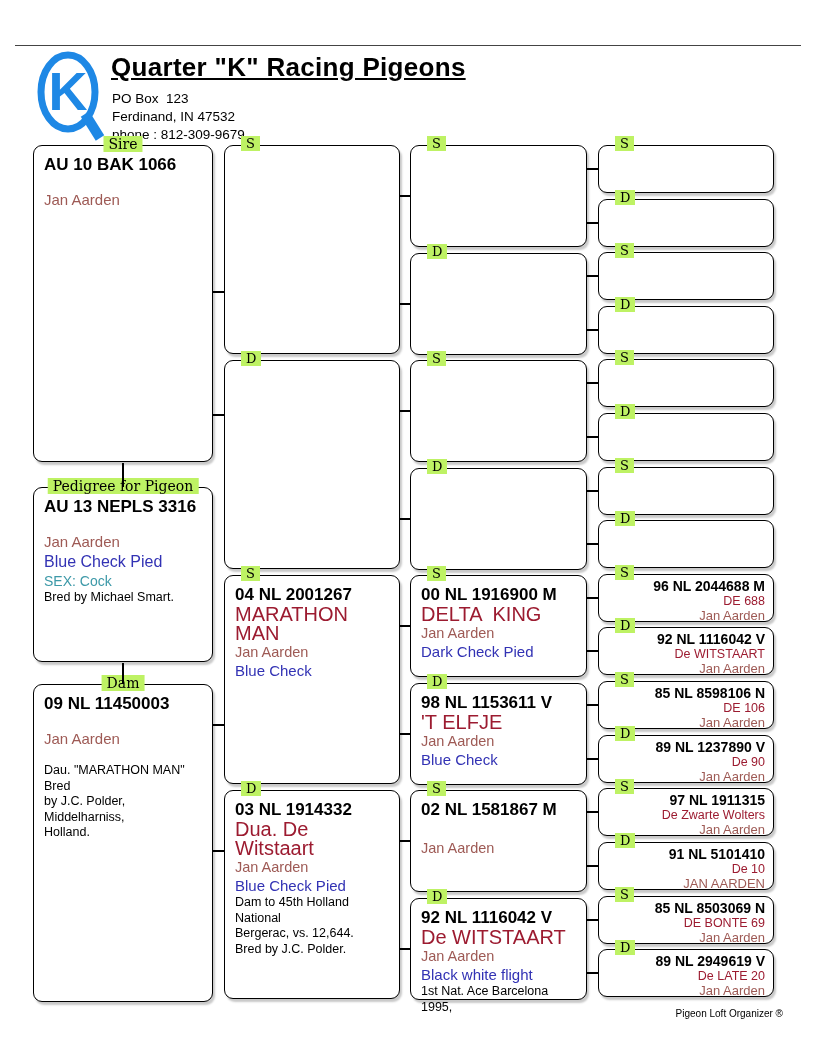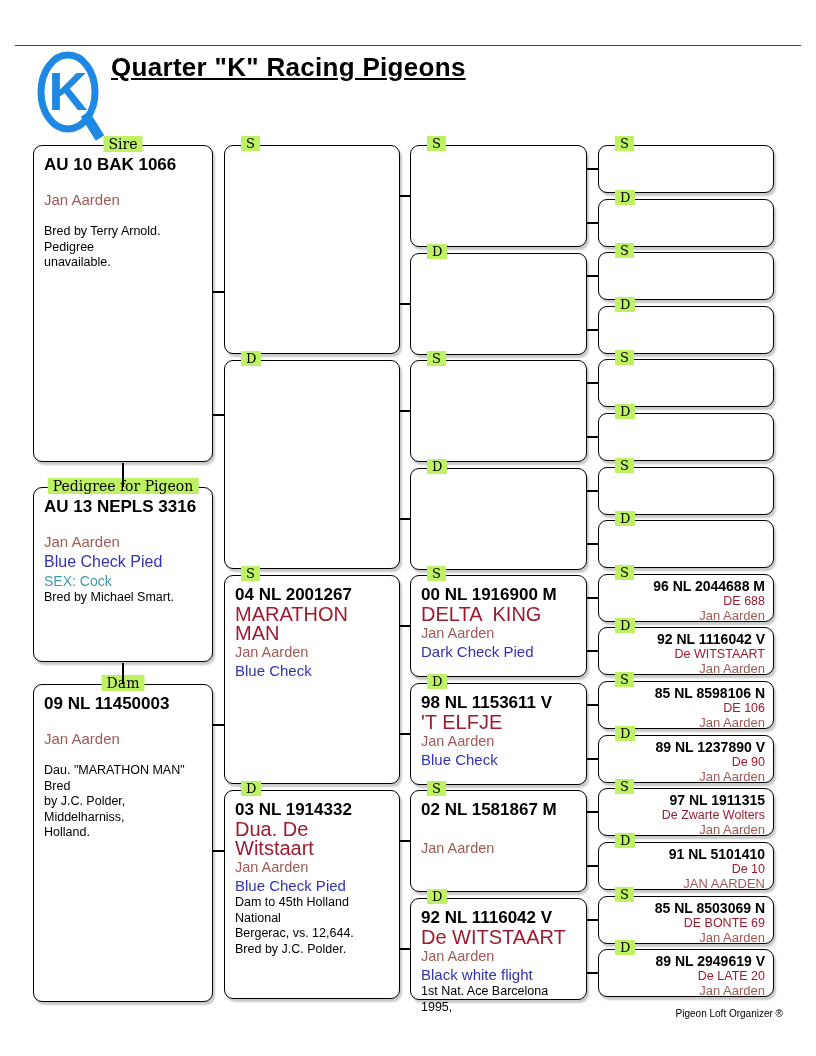--- a/index.html
+++ b/index.html
@@ -54,30 +54,33 @@
 <div class="page">
 
   <div class="top-rule"></div>
 
   <svg class="logo" width="70" height="94" viewBox="0 0 70 94">
     <ellipse cx="33" cy="44" rx="27" ry="37" fill="none" stroke="#1E88E5" stroke-width="7"></ellipse>
     <line x1="50" y1="66" x2="65" y2="90" stroke="#1E88E5" stroke-width="10"></line>
     <text x="33" y="62" text-anchor="middle" font-family="Liberation Sans, sans-serif" font-size="54" font-weight="bold" fill="#1E88E5">K</text>
   </svg>
   <div class="title">Quarter "K" Racing Pigeons</div>
+  <div class="addr">
+    <div>PO Box  123</div>
+    <div>Ferdinand, IN 47532</div>
+    <div>phone : 812-309-9679</div>
+  </div>
 
   <div class="pbox g1" style="left:33px;top:145px;width:180px;height:317px">
     <span class="plabel center">Sire</span>
     <div class="inner">
       <div class="band">AU 10 BAK 1066</div>
       <div class="gap"></div>
       <div class="breeder">Jan Aarden</div>
       <div class="gap"></div>
-      <div class="note">Bred by Terry Arnold. Pedigree
-unavailable.</div>
     </div>
   </div>
 
   <div class="pbox g1" style="left:33px;top:487px;width:180px;height:175px">
     <span class="plabel center">Pedigree for Pigeon</span>
     <div class="inner">
       <div class="band">AU 13 NEPLS 3316</div>
       <div class="gap"></div>
       <div class="breeder">Jan Aarden</div>
       <div class="pcolor">Blue Check Pied</div>

